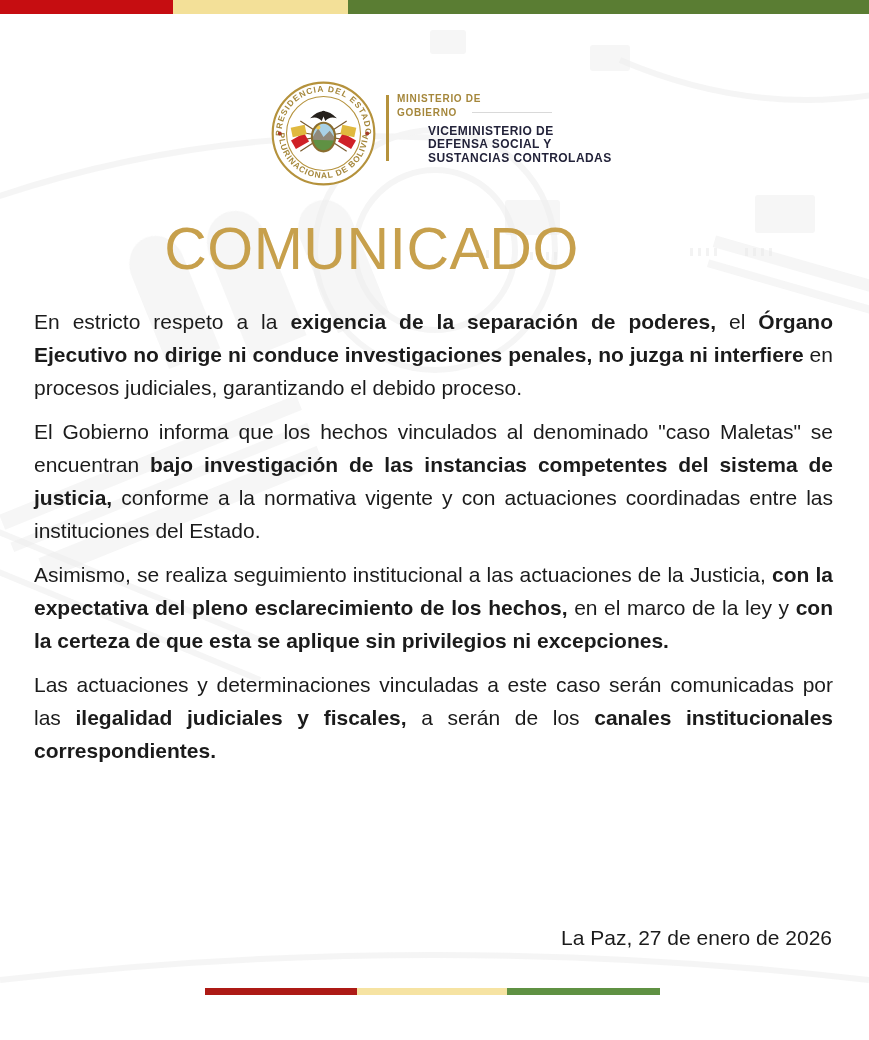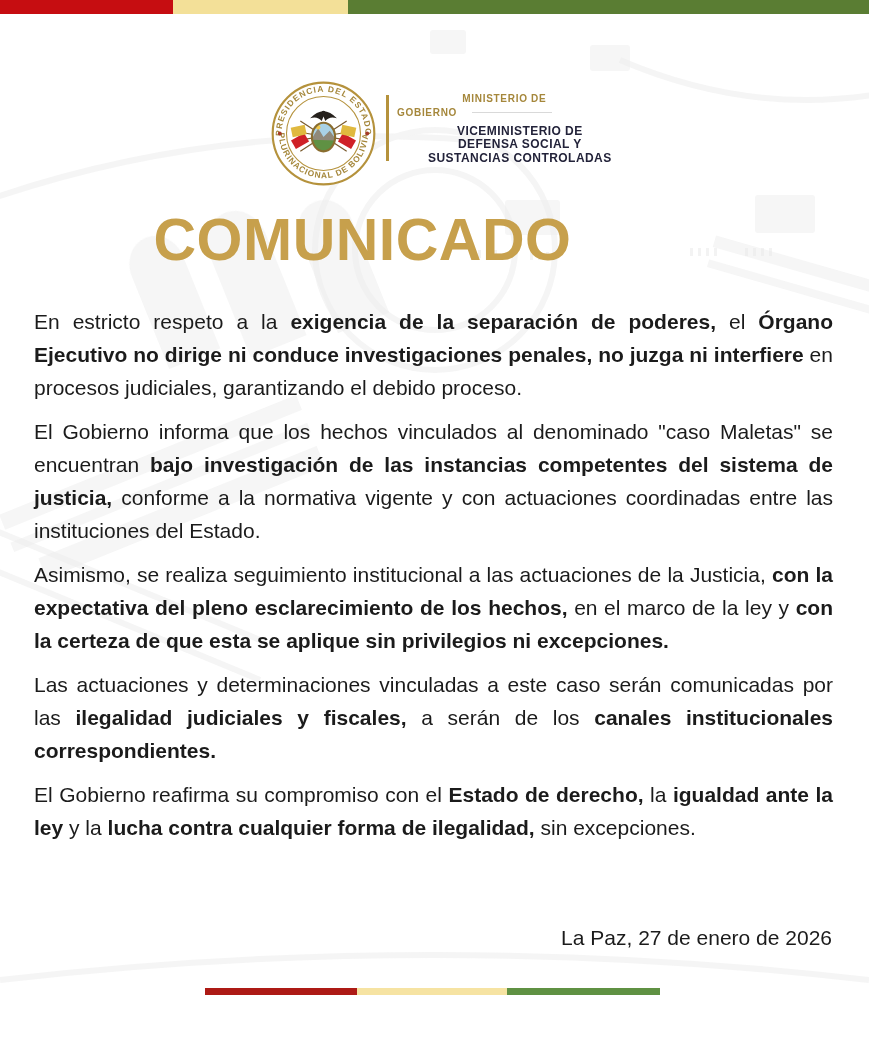--- a/index.html
+++ b/index.html
@@ -5,21 +5,21 @@
   html,body{margin:0;padding:0;background:#ffffff;}
   .page{
     position:relative;
     width:869px;height:1040px;
     background:#ffffff;
     overflow:hidden;
     font-family:"Liberation Sans", sans-serif;
     color:#1b1b1b;
   }
   .watermark{position:absolute;inset:0;z-index:0;pointer-events:none;}
-  .layer{position:absolute;z-index:1;text-align:center;}
+  .layer{position:absolute;z-index:1;}
 
   
   .top-bar{top:0;left:0;width:869px;height:14px;display:flex;}
   .bottom-bar{top:988px;left:205px;height:7px;display:flex;}
   .bar-seg{height:100%;}
 
   
   .seal{top:80px;left:270px;width:107px;height:107px;}
   .gold-divider{top:95px;left:386px;width:3px;height:66px;background:#b5923c;}
   .org{top:92px;left:397px;}
@@ -29,23 +29,23 @@
   }
   .gob-row{display:flex;align-items:center;gap:15px;}
   .gob-rule{width:80px;height:1px;background:#d9d9d9;}
   .vice{
     margin-top:6px;color:#23233a;font-weight:bold;font-size:12px;
     letter-spacing:.45px;line-height:13.4px;text-transform:uppercase;margin-left:31px;
   }
 
   
   .title{
-    top:206px;left:0;width:725px;margin:0;
+    top:206px;left:0;width:725px;margin:9px;
     text-align:center;
-    font-size:59px;font-weight:700;letter-spacing:.5px;
+    font-size:59px;font-weight:400;letter-spacing:.5px;
     color:#c7a04c;
   }
 
   
   .bodytext{
     top:305px;left:34px;width:799px;
     font-size:21px;line-height:33px;
     text-align:justify;
     color:#1b1b1b;
   }
@@ -189,21 +189,20 @@
     </div>
   </div>
 
   <h1 class="layer title" style="color: rgb(199, 160, 76);">COMUNICADO</h1>
 
   <main class="layer bodytext">
       <p><span>En estricto respeto a la </span><strong>exigencia de la separación de poderes,</strong><span> el </span><strong>Órgano Ejecutivo no dirige ni conduce investigaciones penales, no juzga ni interfiere</strong><span> en procesos judiciales, garantizando el debido proceso.</span></p>
       <p><span>El Gobierno informa que los hechos vinculados al denominado "caso Maletas" se encuentran </span><strong>bajo investigación de las instancias competentes del sistema de justicia,</strong><span> conforme a la normativa vigente y con actuaciones coordinadas entre las instituciones del Estado.</span></p>
       <p><span>Asimismo, se realiza seguimiento institucional a las actuaciones de la Justicia, </span><strong>con la expectativa del pleno esclarecimiento de los hechos,</strong><span> en el marco de la ley y </span><strong>con la certeza de que esta se aplique sin privilegios ni excepciones.</strong></p>
       <p><span>Las actuaciones y determinaciones vinculadas a este caso serán comunicadas por las </span><strong>ilegalidad judiciales y fiscales,</strong><span> a serán de los </span><strong>canales institucionales correspondientes.</strong></p>
-      <p><span>El Gobierno reafirma su compromiso con el </span><strong>Estado de derecho,</strong><span> la </span><strong>igualdad ante la ley</strong><span> y la </span><strong>lucha contra cualquier forma de ilegalidad,</strong><span> sin excepciones.</span></p>
     </main>
 
   <div class="layer dateline">La Paz, 27 de enero de 2026</div>
 
   <div class="layer bottom-bar">
       <div class="bar-seg" style="background: rgb(173, 26, 21); width: 152px;"></div>
       <div class="bar-seg" style="background: rgb(246, 227, 162); width: 150px;"></div>
       <div class="bar-seg" style="background: rgb(95, 145, 67); width: 153px;"></div>
     </div>
 

